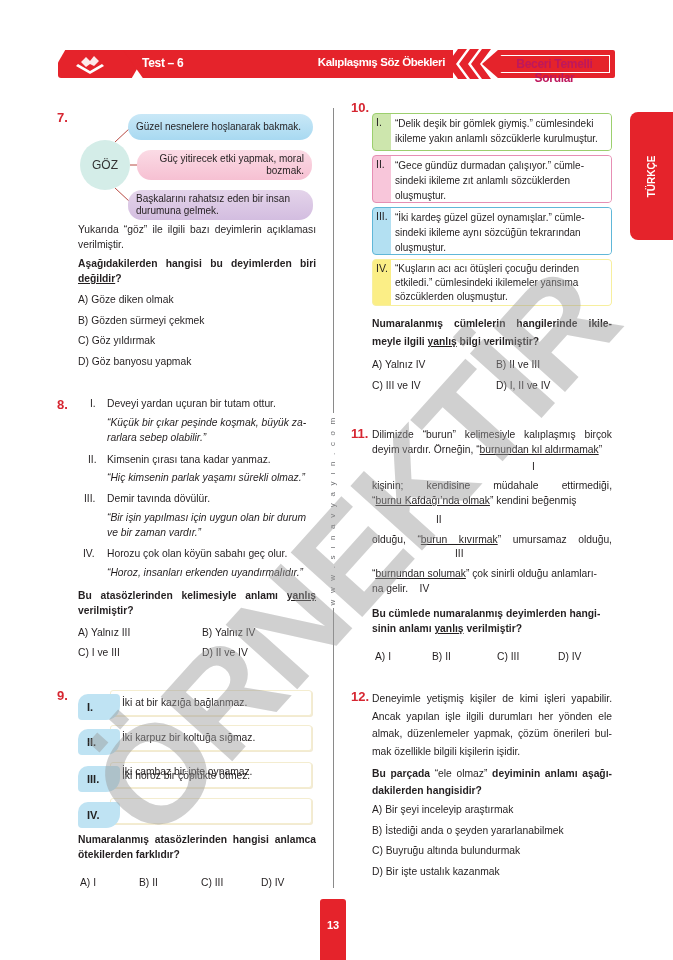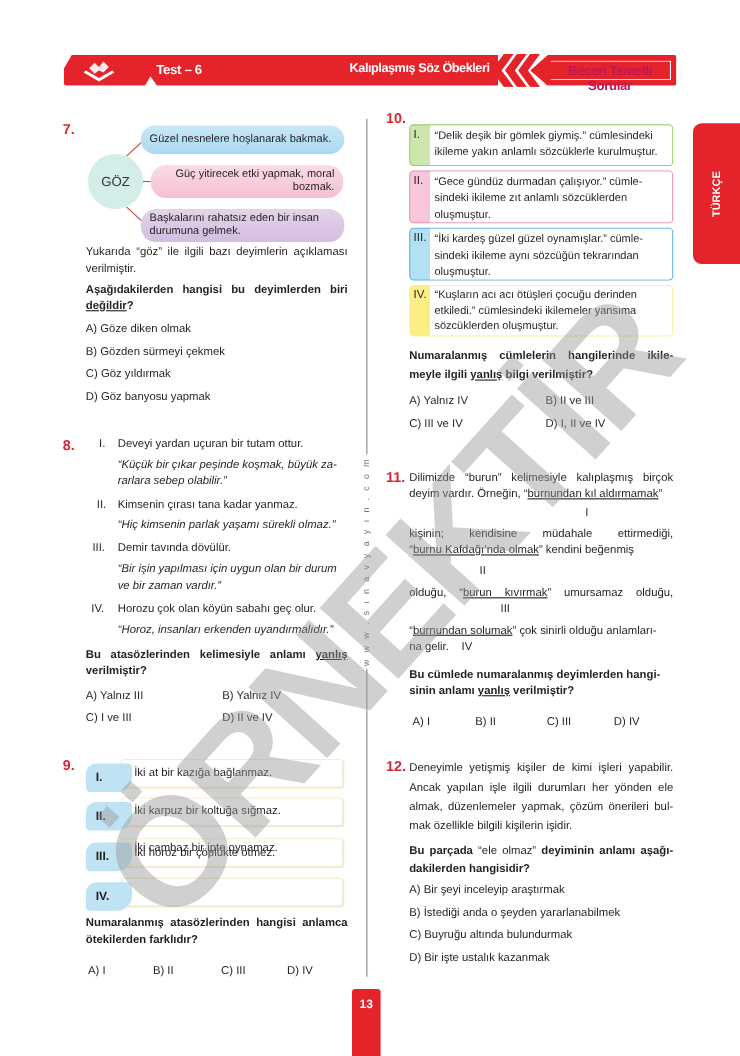--- a/index.html
+++ b/index.html
@@ -63,21 +63,21 @@
   .cb2 { top: 155px; height: 48px; border-color: #e68fb4; background: #f8c6da; }
   .cb3 { top: 207px; height: 48px; border-color: #60b7d8; background: #b3e0f2; }
   .cb4 { top: 259px; height: 47px; border-color: #f7ef9e; background: #fbee86; }
   .cb4 .ctext { line-height: 14px; }
 
   .wm { left: 30px; top: 400px; font-size: 140px; font-weight: bold; color: rgba(150,150,150,0.45);
         transform: rotate(-48deg); transform-origin: left top; white-space: nowrap; letter-spacing: -4px;
         font-family: "Liberation Sans", sans-serif; pointer-events: none; top: 760px; left: 60px; }
 
   .pagenum { left: 320px; top: 899px; width: 26px; height: 61px; background: #e5232b; border-radius: 3px 3px 0 0;
-             color: #fff; font-weight: bold; font-size: 11px; text-align: center; padding-top: 8px; }
+             color: #fff; font-weight: bold; font-size: 11px; text-align: center; padding-top: 20px; }
 </style>
 </head>
 <body>
 
 <div class="abs hdr-left"></div>
 <svg class="abs logo" viewBox="0 0 36 24">
   <path d="M4 14 L18 22 L32 14 L30 12 L18 19 L6 12 Z" fill="#fff"></path>
   <path d="M9 10 L14 5 L18 9 L22 4 L27 9 L22 14 L18 12 L14 15 Z" fill="#fff" opacity="0.9"></path>
 </svg>
 <div class="abs hdr-mid"></div>

